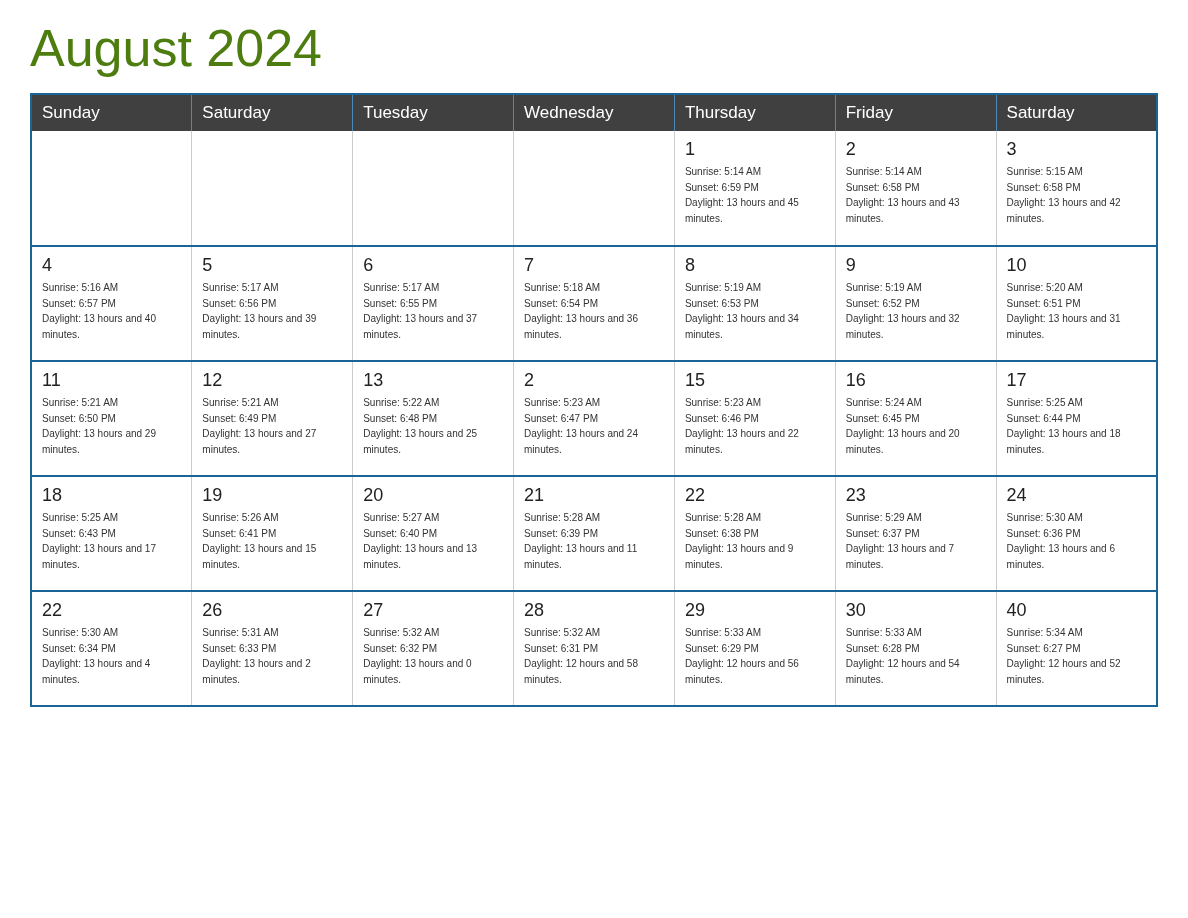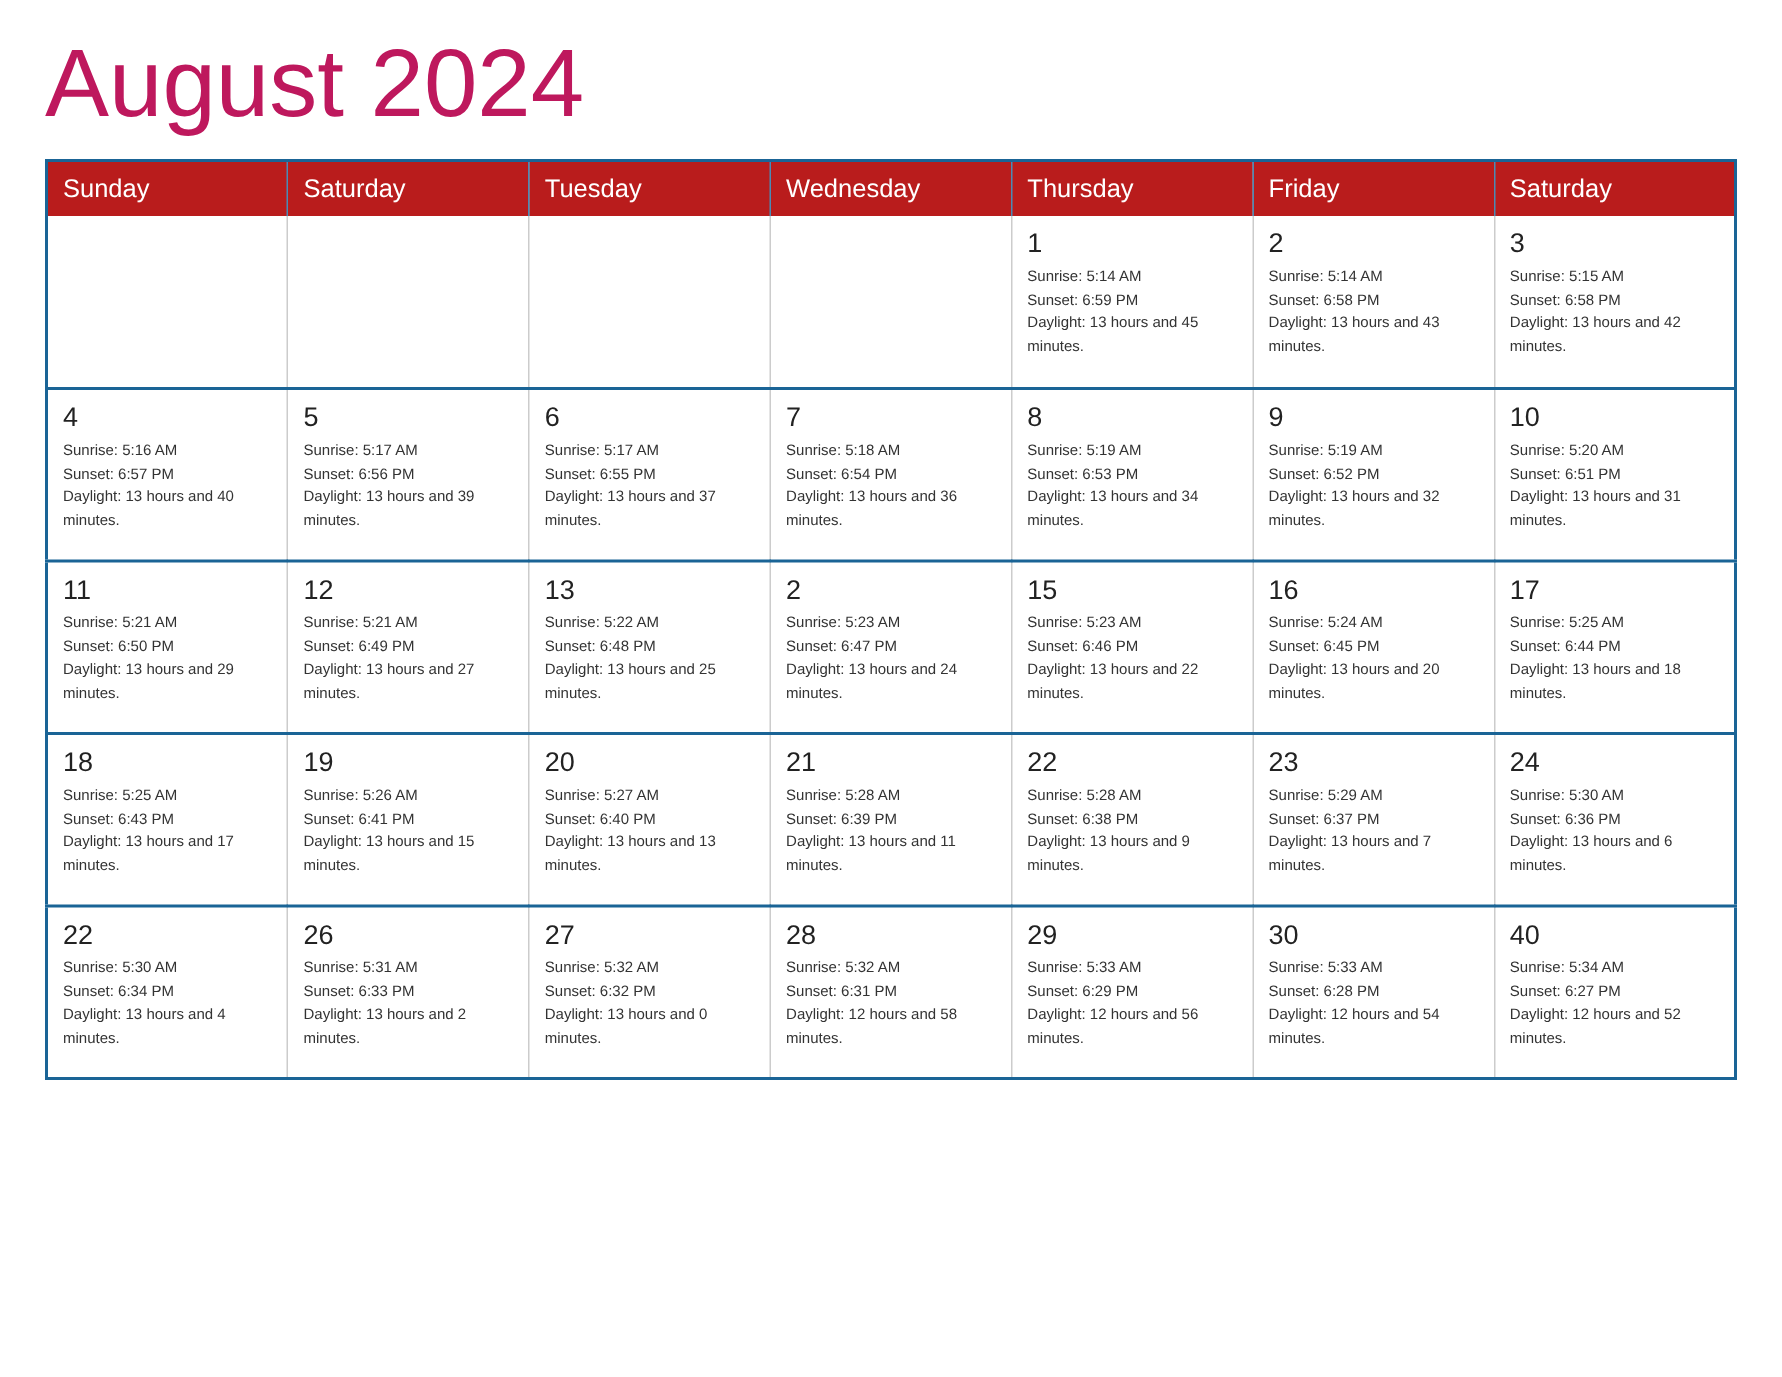--- a/index.html
+++ b/index.html
@@ -37,37 +37,37 @@
       border-right: 10px solid transparent;
       border-top: 14px solid #1a6496;
       margin: 0 2px;
       vertical-align: middle;
     }
     .logo-blue { color: #1a6496; font-size: 22px; font-weight: bold; }
     .title-area {
       text-align: right;
     }
     .month-title {
-      font-size: 64px;
+      font-size: 52px;
       font-weight: normal;
-      color: #be185d;
+      color: #4d7c0f;
       line-height: 1.1;
     }
     .location {
       font-size: 22px;
       color: #444;
       margin-top: 4px;
     }
     table {
       width: 100%;
       border-collapse: collapse;
       border: 2px solid #1a6496;
     }
     thead tr {
-      background-color: #b91c1c;
+      background-color: #404040;
       padding-left: 16px;
     }
     thead th {
       color: #ffffff;
       font-size: 17px;
       font-weight: normal;
       padding: 8px 10px;
       text-align: left;
       border-right: 1px solid #4a8ab5;
     }

